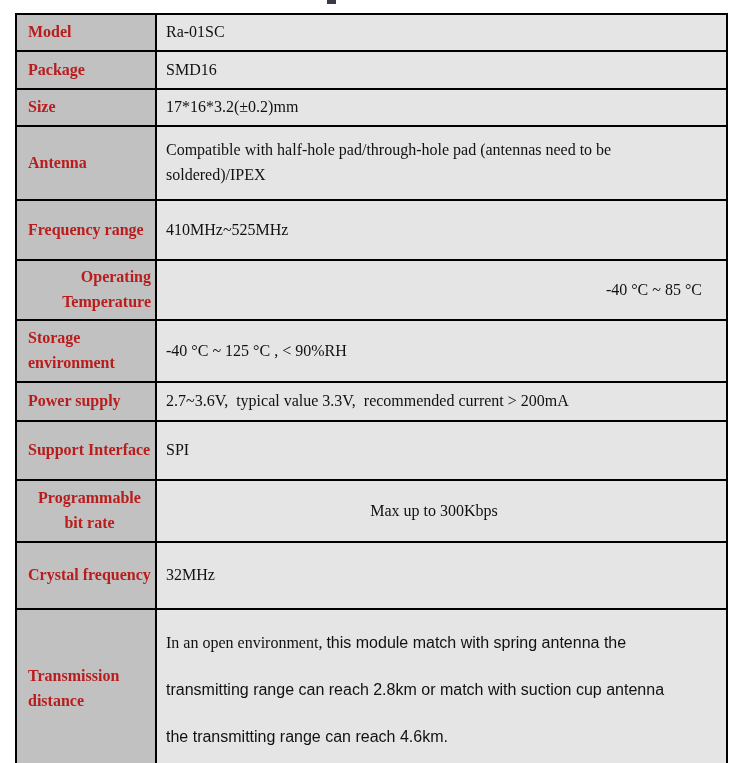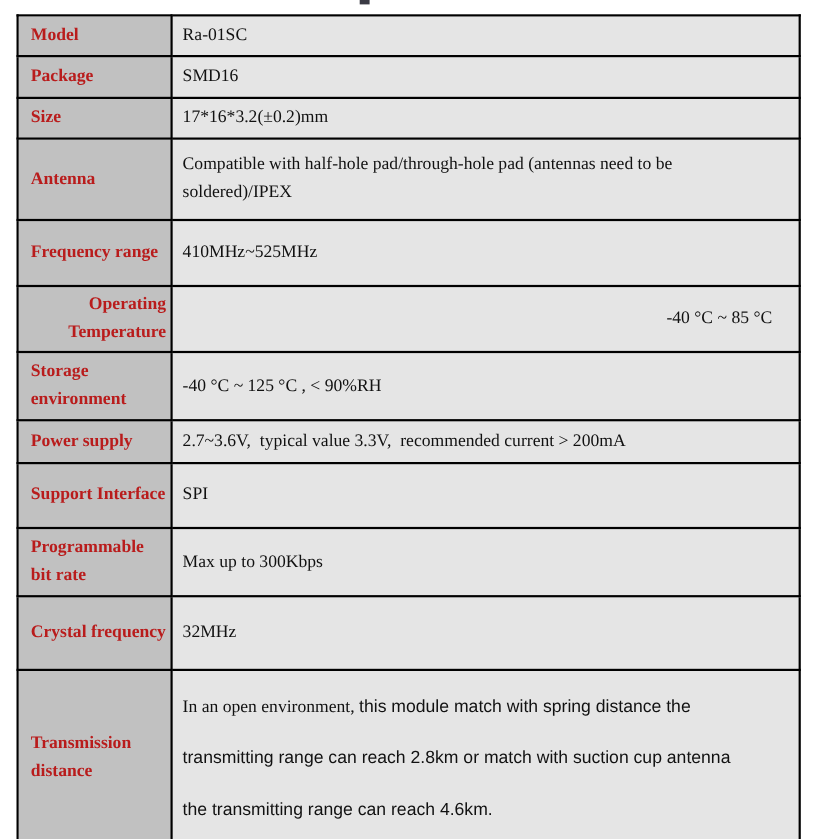--- a/index.html
+++ b/index.html
@@ -63,21 +63,21 @@
   
   tr.rh1  { height: 37px; }
   tr.rh2  { height: 38px; }
   tr.rh3  { height: 37px; }
   tr.rh4  { height: 74px; }
   tr.rh5  { height: 60px; }
   tr.rh6  { height: 60px; text-align: right; }
   tr.rh7  { height: 62px; }
   tr.rh8  { height: 39px; margin-top: 35px; }
   tr.rh9  { height: 59px; }
-  tr.rh10 { height: 62px; }
+  tr.rh10 { height: 62px; text-align: center; }
   tr.rh11 { height: 67px; }
   tr.rh12 { height: 160px; }
   col.c-label { width: 140px; }
 </style>
 </head>
 <body>
 
 <div id="screen">
   <div class="frag"></div>
 
@@ -127,20 +127,20 @@
         <td class="label">Programmable bit rate</td>
         <td class="value">Max up to 300Kbps</td>
       </tr>
       <tr class="rh11">
         <td class="label">Crystal frequency</td>
         <td class="value">32MHz</td>
       </tr>
       <tr class="rh12">
         <td class="label">Transmission distance</td>
         <td class="value trans">
-          <div class="tl"><span>In an open environment,</span> <span class="sans">this module match with spring distance the</span></div>
+          <div class="tl"><span>In an open environment,</span> <span class="sans">this module match with spring antenna the</span></div>
           <div class="tl sans">transmitting range can reach 2.8km or match with suction cup antenna</div>
           <div class="tl sans">the transmitting range can reach 4.6km.</div>
         </td>
       </tr>
     </tbody>
   </table>
 </div>
 
 </body></html>

